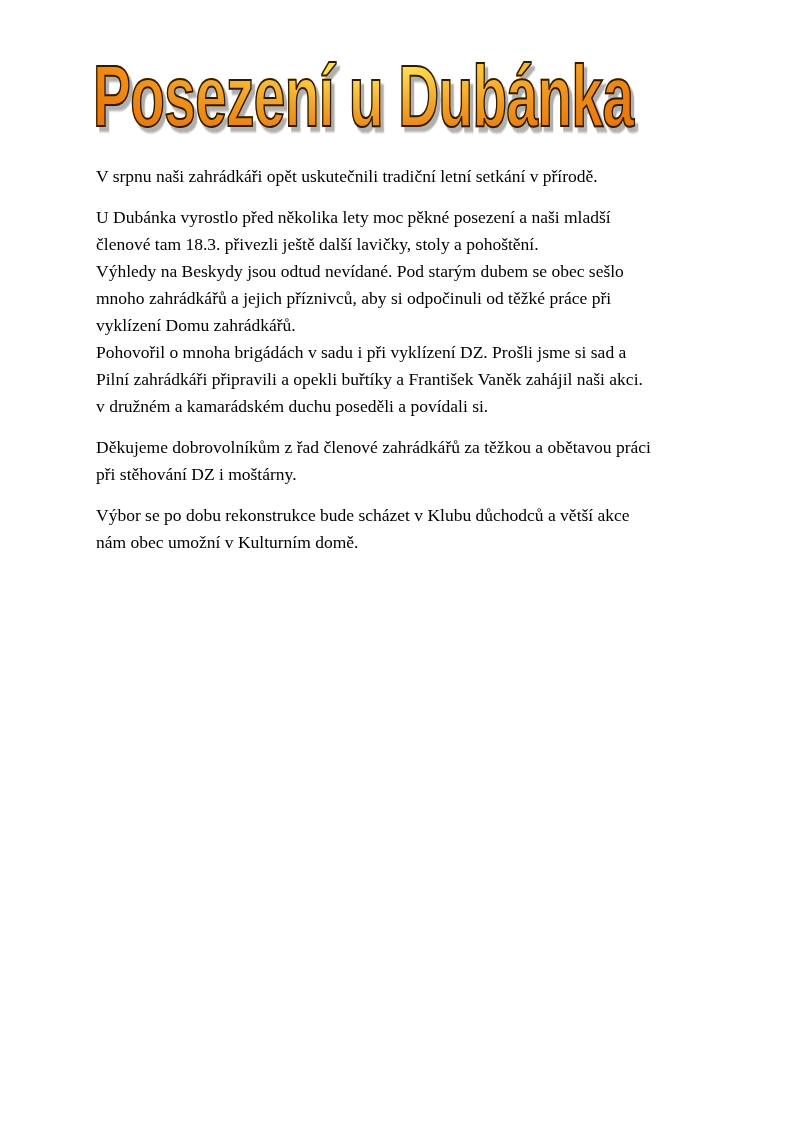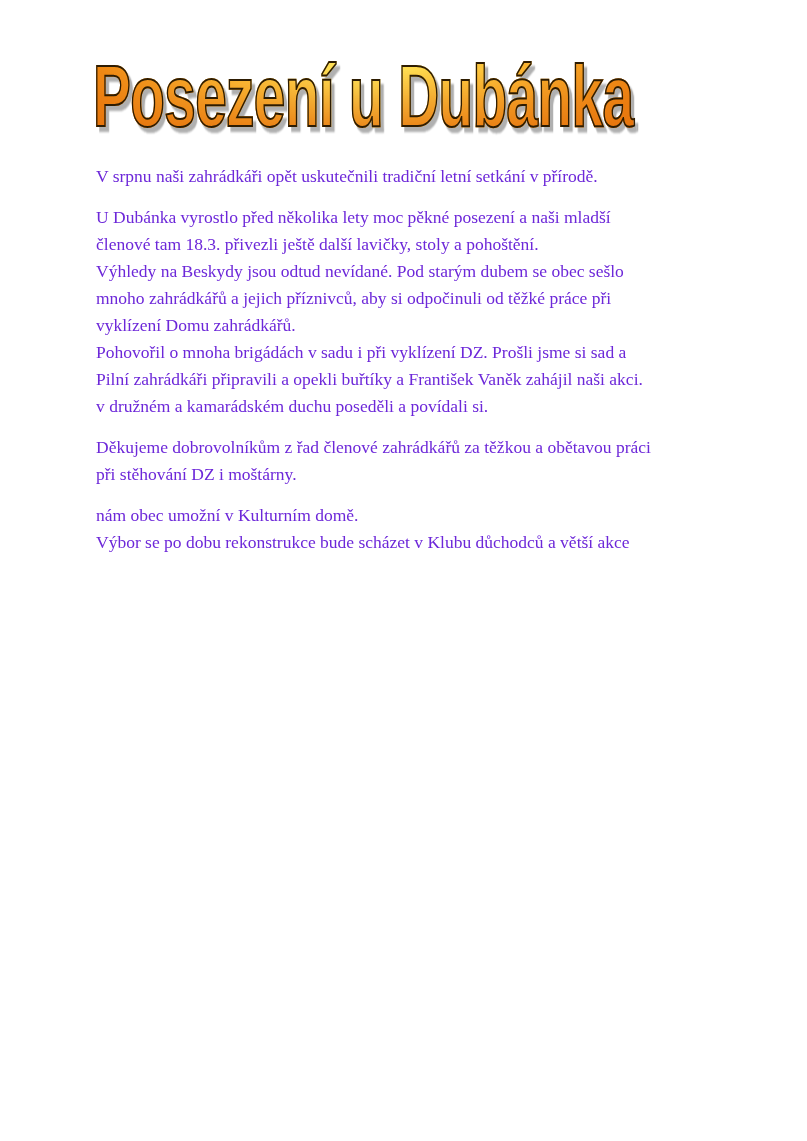--- a/index.html
+++ b/index.html
@@ -35,21 +35,21 @@
     background-clip: text;
     color: transparent;
     -webkit-text-stroke: 2px #2d1c02;
     filter: drop-shadow(5px 5px 1px #b0b0b0);
   }
   .body-text {
     position: absolute;
     left: 96px;
     top: 163px;
     width: 640px;
-    color: #6d28d9;
+    color: #000000;
     font-size: 17.5px;
     line-height: 27px;
   }
   .paragraph {
     margin: 0 0 14px 0;
   }
   .text-line {
     white-space: nowrap;
   }
 </style>
@@ -77,18 +77,18 @@
       <div class="text-line">v družném a kamarádském duchu poseděli a povídali si.</div>
     </div>
 
 
     <div class="paragraph">
       <div class="text-line">Děkujeme dobrovolníkům z řad členové zahrádkářů za těžkou a obětavou práci</div>
       <div class="text-line">při stěhování DZ i moštárny.</div>
     </div>
 
     <div class="paragraph">
+      <div class="text-line">Výbor se po dobu rekonstrukce bude scházet v Klubu důchodců a větší akce</div>
       <div class="text-line">nám obec umožní v Kulturním domě.</div>
-      <div class="text-line">Výbor se po dobu rekonstrukce bude scházet v Klubu důchodců a větší akce</div>
     </div>
 
   </div>
 </div>
 
 </body></html>

